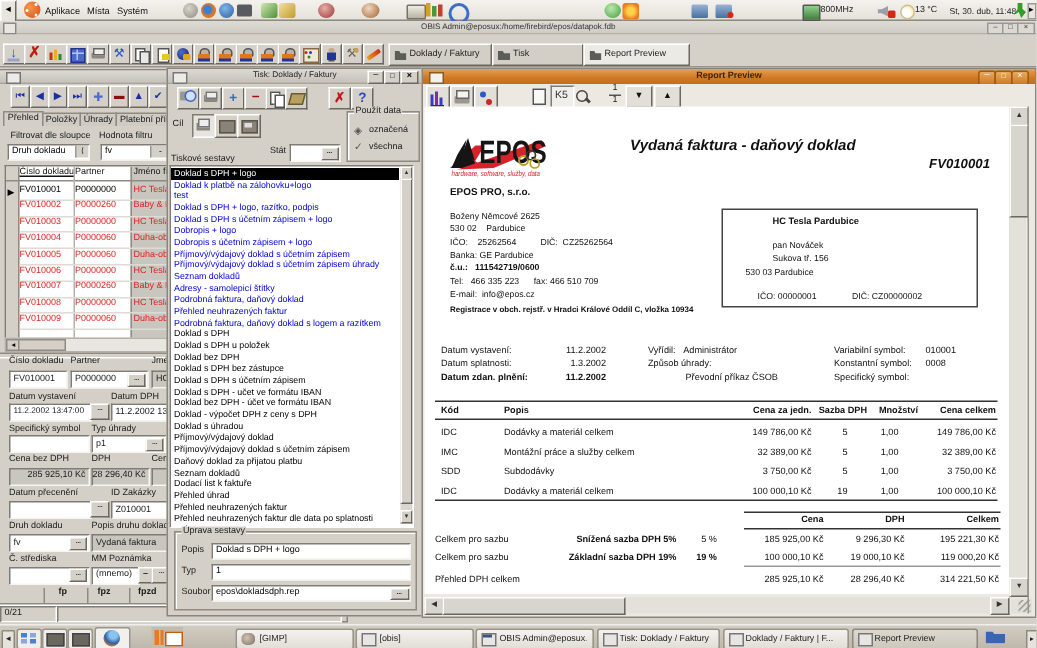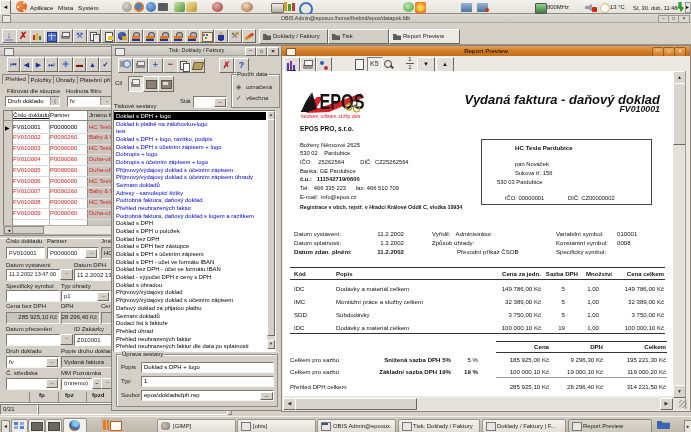--- a/index.html
+++ b/index.html
@@ -503,21 +503,21 @@
       <polygon points="16,18 20,24 24,24" fill="#d8222a"></polygon>
       <polygon points="6,25 62,5.5 65,9.5 30,24" fill="#d8222a"></polygon>
       <text x="20.5" y="20.5" font-family="Liberation Sans,sans-serif" font-size="21.5" font-weight="bold" fill="#151515" textLength="45" lengthAdjust="spacingAndGlyphs">EPOS</text>
       <circle cx="50" cy="19" r="3" fill="none" stroke="#b89a20" stroke-width="1.3"></circle>
       <circle cx="55" cy="15.5" r="3" fill="none" stroke="#333" stroke-width="1.1"></circle>
       <circle cx="57.5" cy="21" r="3" fill="none" stroke="#b89a20" stroke-width="1.1"></circle>
       <text x="2" y="29.5" font-family="Liberation Sans,sans-serif" font-size="5" font-style="italic" fill="#d8222a" textLength="59" lengthAdjust="spacingAndGlyphs">hardware, software, služby, data</text>
     </svg>
     <div class="abs" style="left:17px;top:54px;font-size:6.6px;font-weight:bold;color:#111;">EPOS PRO, s.r.o.</div>
 
-    <div class="abs" style="left:137px;top:21px;width:240px;text-align:right;font-size:13px;font-weight:bold;font-style:italic;color:#111;">Vydaná faktura - daňový doklad</div>
+    <div class="abs" style="left:137px;top:21px;width:240px;font-size:10px;font-weight:bold;font-style:italic;color:#111;">Vydaná faktura - daňový doklad</div>
     <div class="abs" style="left:137px;top:33px;width:240px;text-align:right;font-size:8.8px;font-weight:bold;font-style:italic;color:#111;">FV010001</div>
 
     <div class="abs" style="left:17px;top:69.5px;font-size:5.8px;color:#111;line-height:8.7px;">
       Boženy Němcové 2625<br>
       530 02&nbsp;&nbsp;&nbsp;&nbsp;Pardubice<br>
       IČO:&nbsp;&nbsp;&nbsp;&nbsp;25262564&nbsp;&nbsp;&nbsp;&nbsp;&nbsp;&nbsp;&nbsp;&nbsp;&nbsp;&nbsp;DIČ:&nbsp;&nbsp;CZ25262564<br>
       Banka: GE Pardubice<br>
       <b>č.u.:&nbsp;&nbsp;&nbsp;111542719/0600</b><br>
       Tel:&nbsp;&nbsp;&nbsp;466 335 223&nbsp;&nbsp;&nbsp;&nbsp;&nbsp;&nbsp;fax: 466 510 709<br>
       E-mail:&nbsp;&nbsp;info@epos.cz

